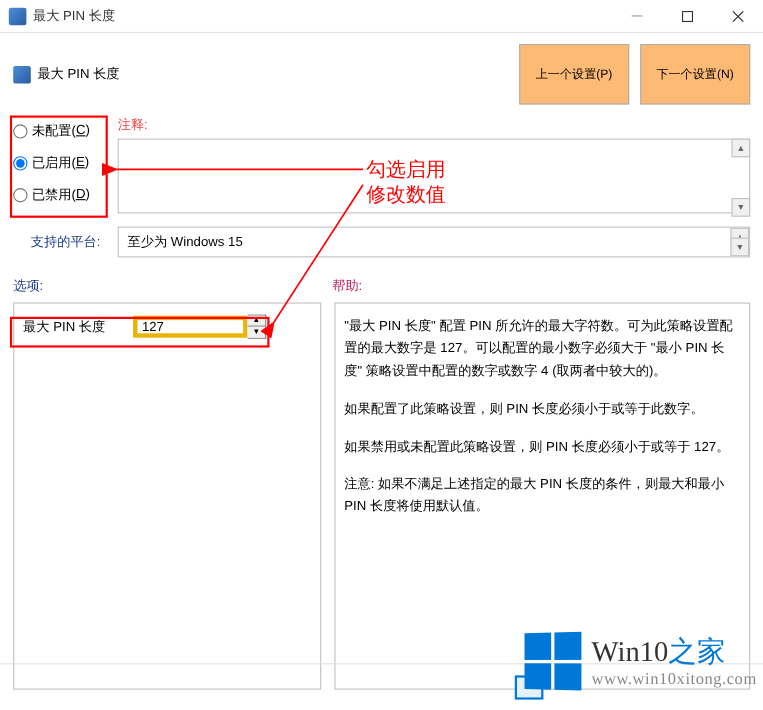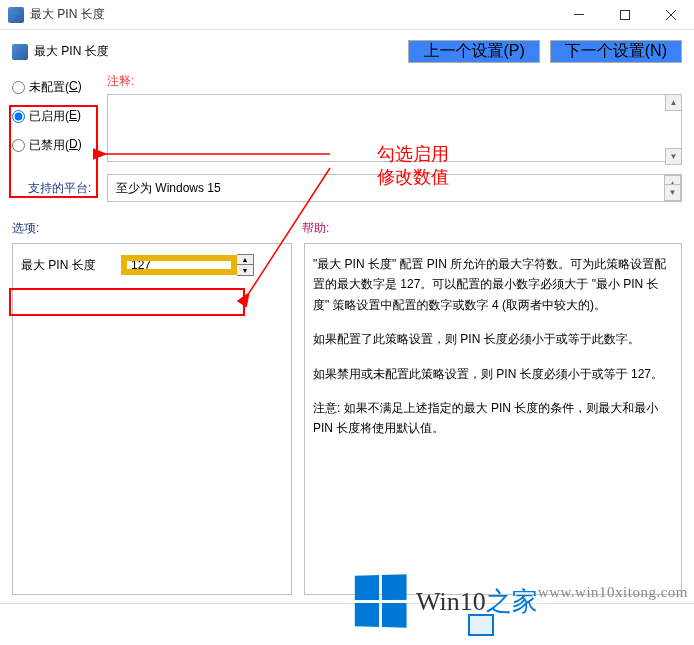--- a/index.html
+++ b/index.html
@@ -9,21 +9,21 @@
     .titlebar .app-icon { width: 16px; height: 16px; background: linear-gradient(135deg,#4a90d9,#2c5aa0); border-radius: 2px; margin-right: 6px; }
     .titlebar .title { flex: 1; font-size: 12px; color: #333; }
     .win-btn { width: 46px; height: 30px; display: flex; align-items: center; justify-content: center; color: #333; cursor: pointer; }
     
     .content { padding: 10px 12px 12px 12px; height: 615px; position: relative; }
     
     .header-row { display: flex; align-items: center; margin-bottom: 10px; }
     .header-row .app-icon { width: 16px; height: 16px; background: linear-gradient(135deg,#4a90d9,#2c5aa0); border-radius: 2px; margin-right: 6px; }
     .header-title { flex: 1; font-size: 12px; color: #000; }
     .nav-btns { display: flex; gap: 10px; }
-    .nav-btn { padding: 0 14px; border: 1px solid #adadad; background: #3b82f6; font-size: 16px; cursor: pointer; }
+    .nav-btn { padding: 19px 14px; border: 1px solid #adadad; background: #fdba74; font-size: 11px; cursor: pointer; }
     
     .body-row { display: flex; gap: 0; margin-bottom: 6px; }
     .left-col { width: 95px; padding-right: 8px; }
     .right-col { flex: 1; }
     
     .radio-group { padding-top: 6px; }
     .radio-item { display: flex; margin-bottom: 12px; font-size: 12px; cursor: pointer; }
     .radio-item input { margin-right: 4px; }
     .radio-item .underline { text-decoration: underline; }
     
@@ -46,36 +46,36 @@
     .section-labels { display: flex; margin-bottom: 6px; }
     .section-labels .opt-label { width: 290px; color: #1e3a8a; font-size: 12px; }
     .section-labels .help-label { color: #be185d; font-size: 12px; }
     
     .lower-row { display: flex; gap: 12px; height: 352px; }
     .options-panel { width: 280px; border: 1px solid #c0c0c0; padding: 10px 8px; }
     .help-panel { flex: 1; border: 1px solid #c0c0c0; padding: 10px 8px; font-size: 12px; line-height: 1.7; overflow: hidden; position: relative; }
     
     .spin-row { display: flex; align-items: center; }
     .spin-label { width: 100px; font-size: 12px; }
-    .spin-input { width: 116px; height: 20px; border: 6px solid #eab308; padding: 2px 4px; font-size: 12px; }
+    .spin-input { width: 104px; height: 20px; border: 4px solid #eab308; padding: 2px 4px; font-size: 12px; }
     .spin-btns { display: flex; flex-direction: column; border: 1px solid #7a7a7a; border-left: none; }
     .spin-btn { width: 16px; height: 10px; background: #f0f0f0; font-size: 7px; display: flex; align-items: center; justify-content: center; cursor: pointer; }
     .spin-btn:first-child { border-bottom: 1px solid #7a7a7a; }
     
     .help-panel p { margin-bottom: 14px; }
     
     .arrow-svg { position: absolute; pointer-events: none; left: 0; top: 0; }
     
     .annotation { position: absolute; color: #ff0000; font-size: 18px; font-family: "SimSun","Microsoft YaHei"; line-height: 1.3; }
-    .annotation1 { left: 333px; top: 113px; margin-left: 44px; }
+    .annotation1 { left: 333px; top: 113px; }
     
     .watermark { position: absolute; right: 6px; bottom: 18px; display: flex; align-items: center; font-family: "Microsoft YaHei"; }
     .win-logo { width: 52px; height: 52px; display: grid; grid-template-columns: 1fr 1fr; grid-template-rows: 1fr 1fr; gap: 3px; margin-right: 10px; transform: perspective(100px) rotateY(-6deg); }
     .win-logo div { background: #0078d7; }
-    .watermark .txt { display: flex; flex-direction: row; }
+    .watermark .txt { display: flex; flex-direction: column; }
     .watermark .main { font-size: 26px; color: #333; font-weight: 500; }
     .watermark .main .zh { color: #0078d7; }
     .watermark .url { font-size: 15px; color: #888; letter-spacing: 0.5px; }
     
     .bottom-bar { position: absolute; left: 0; right: 0; bottom: 0; height: 42px; border-top: 1px solid #e0e0e0; display: flex; justify-content: flex-end; align-items: center; padding-right: 200px; }
     .bottom-btn-partial { width: 26px; height: 22px; border: 2px solid #0078d7; background: #e5f1fb; }
   </style>
 </head>
 <body>
 

